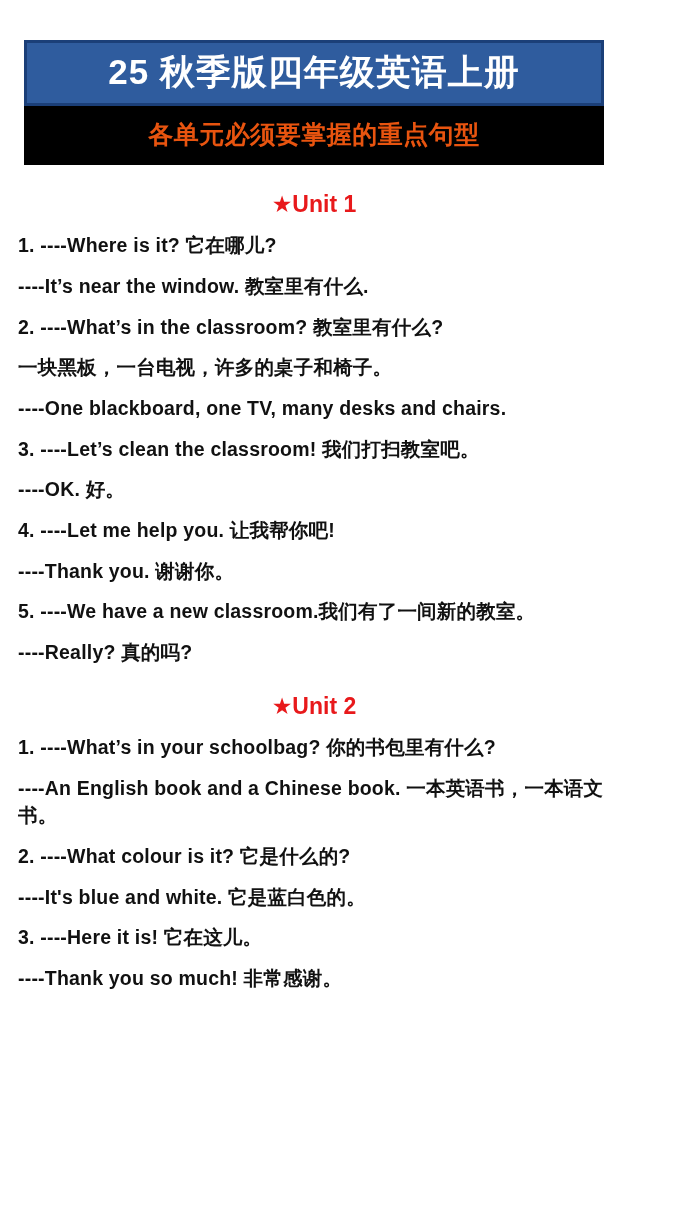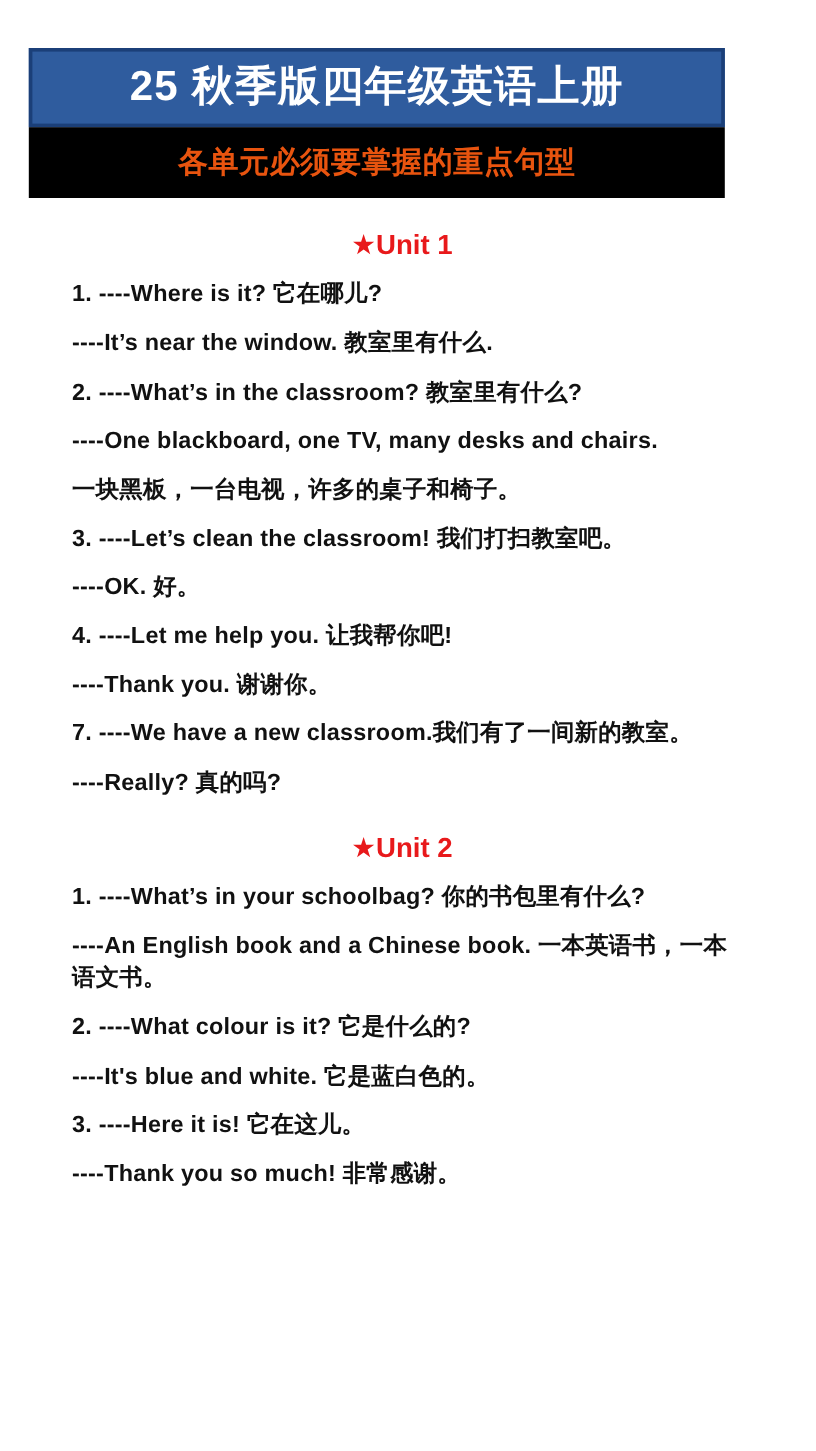--- a/index.html
+++ b/index.html
@@ -51,21 +51,20 @@
     color: #e8540f;
     font-size: 25px;
     font-weight: bold;
     letter-spacing: 0.5px;
     white-space: nowrap;
   }
 
   
   .content {
     padding: 0 18px;
-    margin-left: 42px;
   }
   .unit-heading {
     text-align: center;
     color: #e8191b;
     font-size: 23px;
     font-weight: bold;
     margin: 26px 0 14px 0;
   }
   .line {
     font-size: 19.5px;
@@ -97,27 +96,27 @@
     </div>
   </div>
 
   <div class="content">
 
     <div class="unit-block">
       <div class="unit-heading">★Unit 1</div>
       <p class="line">1. ----Where is it?  它在哪儿?</p>
       <p class="line">----It’s near the window. 教室里有什么.</p>
       <p class="line">2. ----What’s in the classroom?  教室里有什么?</p>
+      <p class="line">一块黑板，一台电视，许多的桌子和椅子。</p>
       <p class="line">----One blackboard, one TV, many desks and chairs.</p>
-      <p class="line">一块黑板，一台电视，许多的桌子和椅子。</p>
       <p class="line">3. ----Let’s clean the classroom! 我们打扫教室吧。</p>
       <p class="line">----OK. 好。</p>
       <p class="line">4. ----Let me help you. 让我帮你吧!</p>
       <p class="line">----Thank you. 谢谢你。</p>
-      <p class="line">7. ----We have a new classroom.我们有了一间新的教室。</p>
+      <p class="line">5. ----We have a new classroom.我们有了一间新的教室。</p>
       <p class="line">----Really? 真的吗?</p>
     </div>
 
     <div class="unit-block">
       <div class="unit-heading">★Unit 2</div>
       <p class="line">1. ----What’s in your schoolbag? 你的书包里有什么?</p>
       <p class="line wrap2">----An English book and a Chinese book. 一本英语书，一本语文书。</p>
       <p class="line">2. ----What colour is it?  它是什么的?</p>
       <p class="line">----It's blue and white. 它是蓝白色的。</p>
       <p class="line">3. ----Here it is! 它在这儿。</p>

